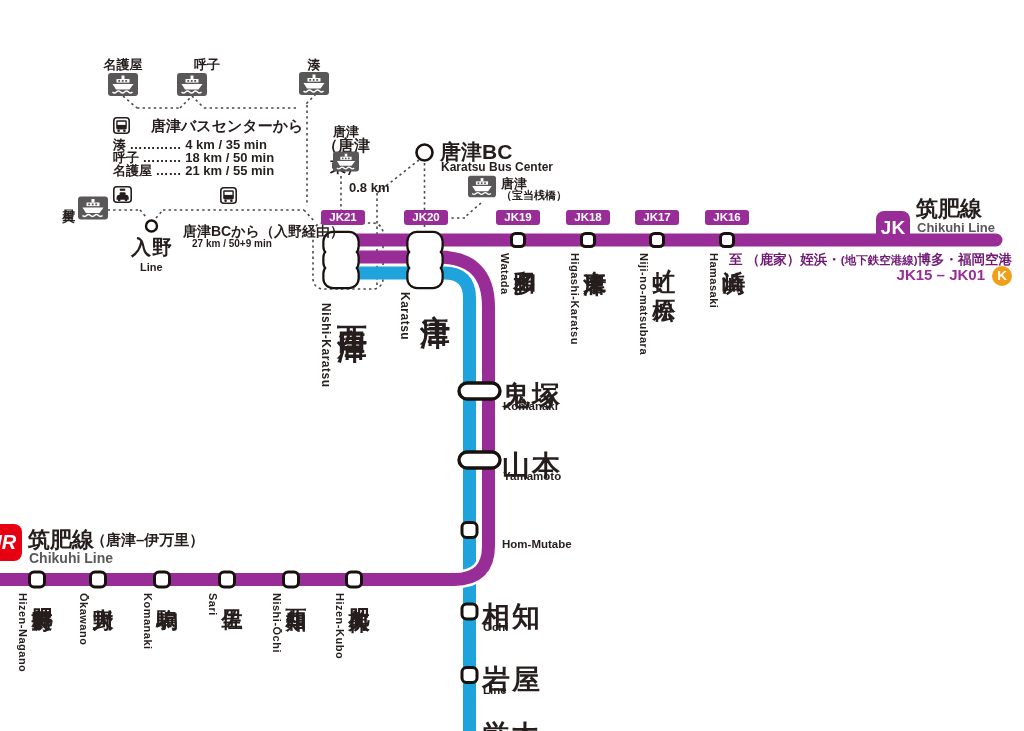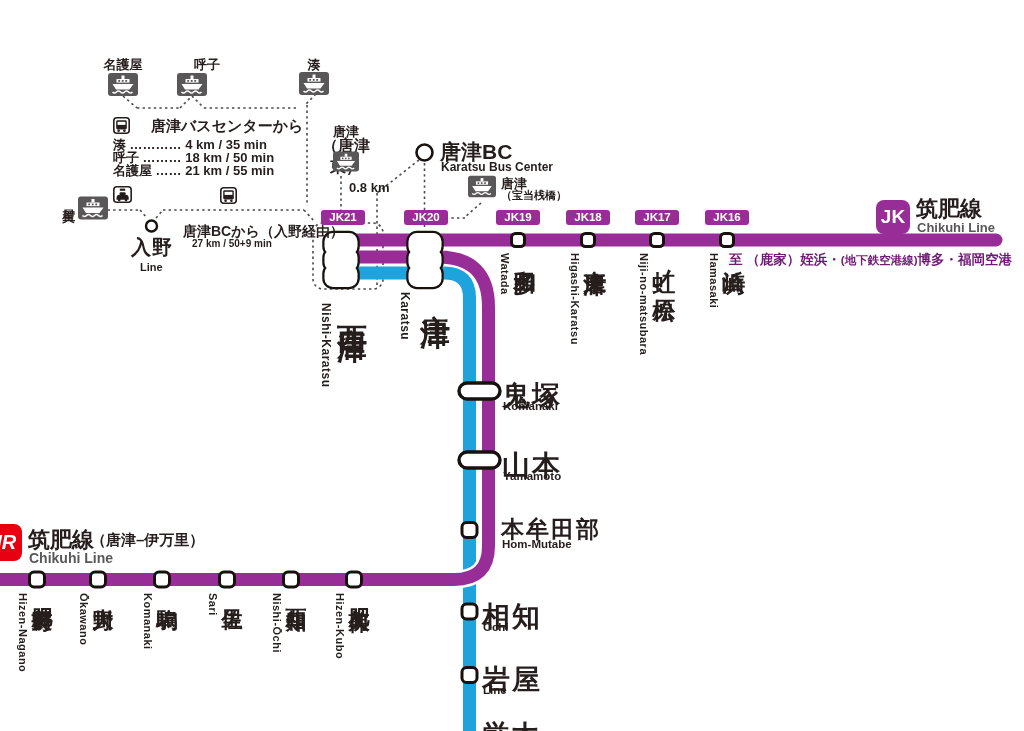--- a/index.html
+++ b/index.html
@@ -191,48 +191,50 @@
   <div class="abs vr" style="left:569px;top:253px">Higashi-Karatsu</div>
   <div class="abs vk kanji-md" style="left:651px;top:252px">虹ノ松原</div>
   <div class="abs vr" style="left:638px;top:253px">Niji-no-matsubara</div>
   <div class="abs vk kanji-md" style="left:721px;top:252px">浜崎</div>
   <div class="abs vr" style="left:708px;top:253px">Hamasaki</div>
 
   <div class="abs h-kanji" style="left:502px;top:377px">鬼塚</div>
   <div class="abs h-romaji" style="left:503px;top:400px">Komanaki</div>
   <div class="abs h-kanji" style="left:502px;top:447px">山本</div>
   <div class="abs h-romaji" style="left:503px;top:470px">Yamamoto</div>
-  <div class="abs h-kanji" style="left:501px;top:514px;font-size:23px">本牟田部</div>
   <div class="abs h-romaji" style="left:502px;top:538px">Hom-Mutabe</div>
   <div class="abs h-kanji" style="left:482px;top:598px">相知</div>
   <div class="abs h-romaji" style="left:483px;top:621px">Ōchi</div>
   <div class="abs h-kanji" style="left:482px;top:661px">岩屋</div>
   <div class="abs h-romaji" style="left:483px;top:684px">Line</div>
   <div class="abs h-kanji" style="left:481px;top:717px">厳木</div>
 
   <div class="abs vk kanji-sm" style="left:31px;top:592px">肥前長野</div>
   <div class="abs vr" style="left:17px;top:593px">Hizen-Nagano</div>
   <div class="abs vk kanji-sm" style="left:92px;top:592px">大川野</div>
   <div class="abs vr" style="left:78px;top:593px">Ōkawano</div>
   <div class="abs vk kanji-sm" style="left:156px;top:592px">駒鳴</div>
   <div class="abs vr" style="left:142px;top:593px">Komanaki</div>
   <div class="abs vk kanji-sm" style="left:221px;top:592px">佐里</div>
   <div class="abs vr" style="left:207px;top:593px">Sari</div>
   <div class="abs vk kanji-sm" style="left:285px;top:592px">西相知</div>
   <div class="abs vr" style="left:271px;top:593px">Nishi-Ōchi</div>
   <div class="abs vk kanji-sm" style="left:348px;top:592px">肥前久保</div>
   <div class="abs vr" style="left:334px;top:593px">Hizen-Kubo</div>
 
-  <div class="abs jk-badge" style="left:876px;top:200px">JK</div>
+  <div class="abs jk-badge" style="left:876px;top:211px">JK</div>
   <div class="abs" style="left:916px;top:194px;font-size:22px;white-space:nowrap">筑肥線</div>
   <div class="abs gray" style="left:917px;top:220px;font-size:13px;white-space:nowrap">Chikuhi Line</div>
 
   <div class="abs right-block" style="left:700px;top:251px;font-size:13.5px;color:#701a75">
     <span>至</span>
     <span>（鹿家）</span><span>姪浜・</span><span style="font-size:11.5px">(地下鉄空港線)</span><span>博多・福岡空港</span>
   </div>
+  <div class="abs right-block" style="left:700px;top:266px">
+    <span style="color:#982D97;font-size:15px">JK15 – JK01</span><span class="k-circle">K</span>
+  </div>
 
   <div class="abs jr-badge" style="left:-15px;top:524px">JR</div>
   <div class="abs" style="left:28px;top:525px;font-size:22px;white-space:nowrap">筑肥線</div>
   <div class="abs" style="left:91px;top:531px;font-size:15px;white-space:nowrap">（唐津–伊万里）</div>
   <div class="abs gray" style="left:29px;top:550px;font-size:14px;white-space:nowrap">Chikuhi Line</div>
 
 </div>
 
 </body></html>

